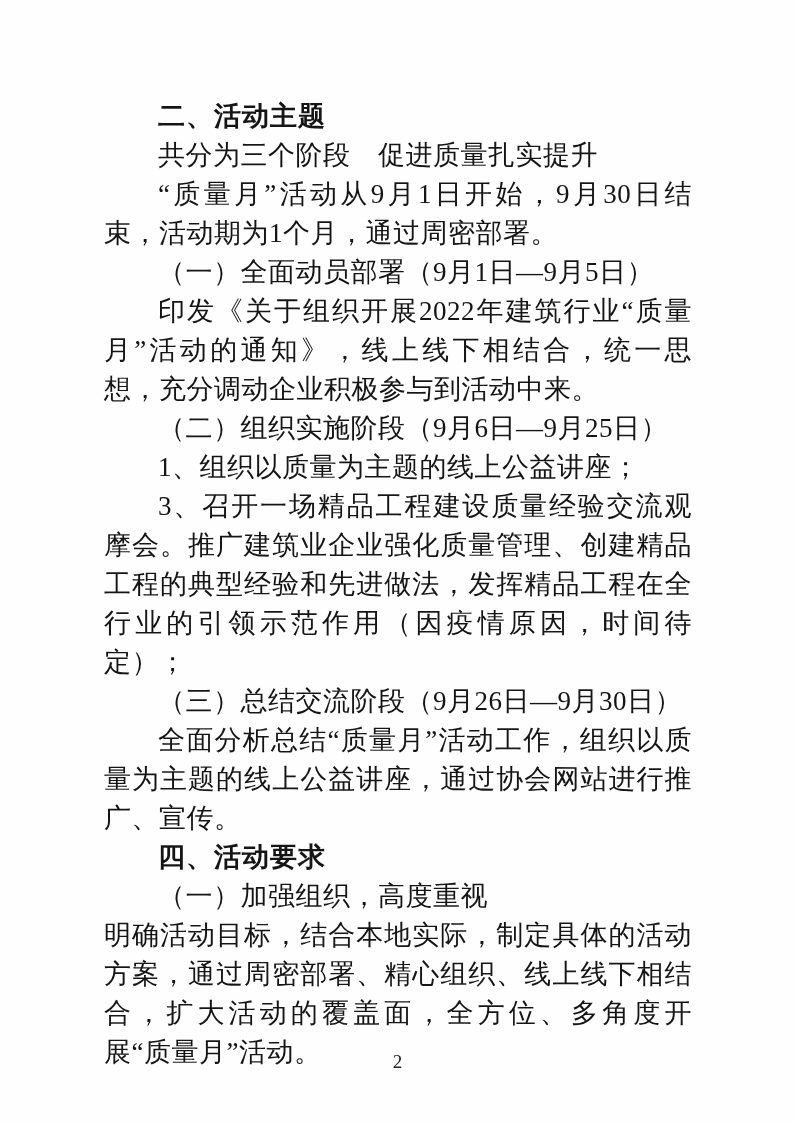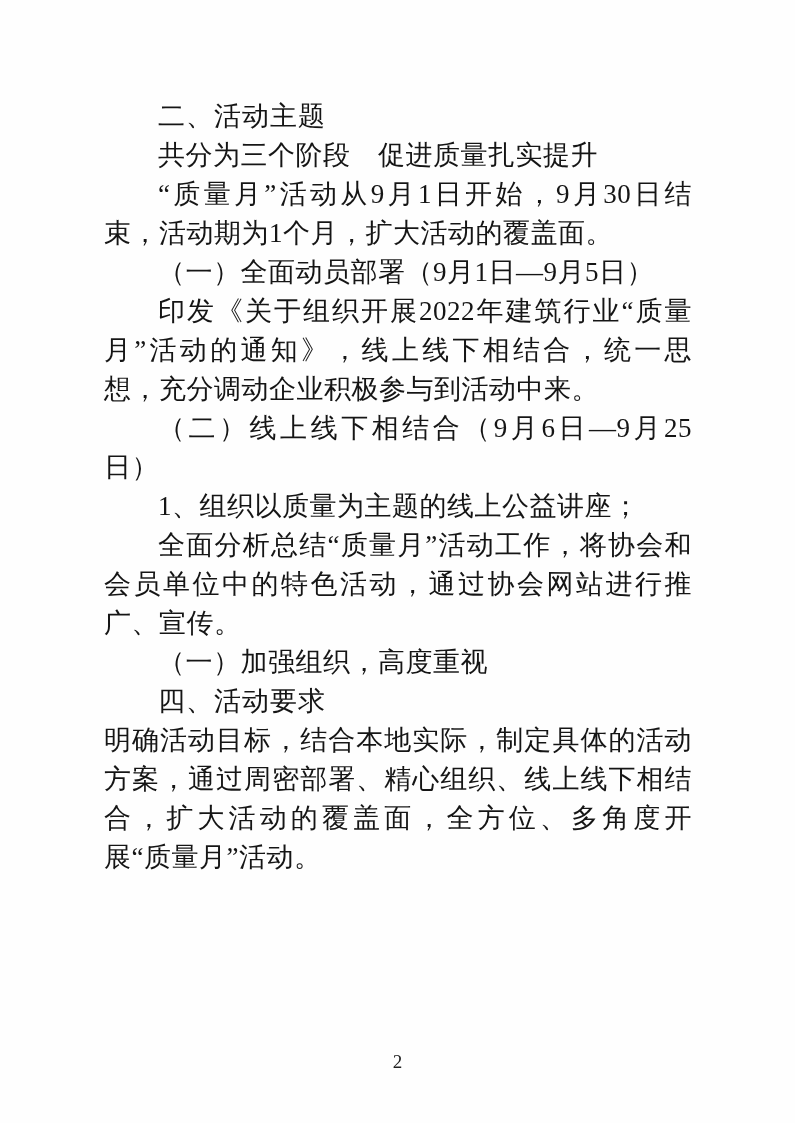--- a/index.html
+++ b/index.html
@@ -34,21 +34,21 @@
     letter-spacing: 0.5px;
     text-align: justify;
     text-justify: inter-character;
     word-break: break-all;
   }
   .para.indent {
     text-indent: 2em;
   }
   .para.heading {
     font-family: "Liberation Sans", sans-serif;
-    font-weight: normal;
+    font-weight: bold;
     letter-spacing: 1px;
     text-align: left;
   }
   .para.subheading {
     
   }
   .page-number {
     position: absolute;
     left: 0;
     top: 1050px;
@@ -60,24 +60,26 @@
     font-family: "Liberation Serif", serif;
   }
 </style>
 </head>
 <body>
 
 <div class="page">
   <div class="doc-body">
       <p class="para heading indent">二、活动主题</p>
       <p class="para body indent">共分为三个阶段　促进质量扎实提升</p>
-      <p class="para body indent">“质量月”活动从9月1日开始，9月30日结束，活动期为1个月，扩大活动的覆盖面。</p>
+      <p class="para body indent">“质量月”活动从9月1日开始，9月30日结束，活动期为1个月，通过周密部署。</p>
       <p class="para subheading indent">（一）全面动员部署（9月1日—9月5日）</p>
       <p class="para body indent">印发《关于组织开展2022年建筑行业“质量月”活动的通知》，线上线下相结合，统一思想，充分调动企业积极参与到活动中来。</p>
-      <p class="para subheading indent">（二）线上线下相结合（9月6日—9月25日）</p>
+      <p class="para subheading indent">（二）组织实施阶段（9月6日—9月25日）</p>
       <p class="para body indent">1、组织以质量为主题的线上公益讲座；</p>
-      <p class="para body indent">全面分析总结“质量月”活动工作，将协会和会员单位中的特色活动，通过协会网站进行推广、宣传。</p>
+      <p class="para body indent">3、召开一场精品工程建设质量经验交流观摩会。推广建筑业企业强化质量管理、创建精品工程的典型经验和先进做法，发挥精品工程在全行业的引领示范作用（因疫情原因，时间待定）；</p>
+      <p class="para subheading indent">（三）总结交流阶段（9月26日—9月30日）</p>
+      <p class="para body indent">全面分析总结“质量月”活动工作，组织以质量为主题的线上公益讲座，通过协会网站进行推广、宣传。</p>
+      <p class="para heading indent">四、活动要求</p>
       <p class="para subheading indent">（一）加强组织，高度重视</p>
-      <p class="para heading indent">四、活动要求</p>
       <p class="para body">明确活动目标，结合本地实际，制定具体的活动方案，通过周密部署、精心组织、线上线下相结合，扩大活动的覆盖面，全方位、多角度开展“质量月”活动。</p>
     </div>
   <div class="page-number">2</div>
 </div>
 
 </body></html>

